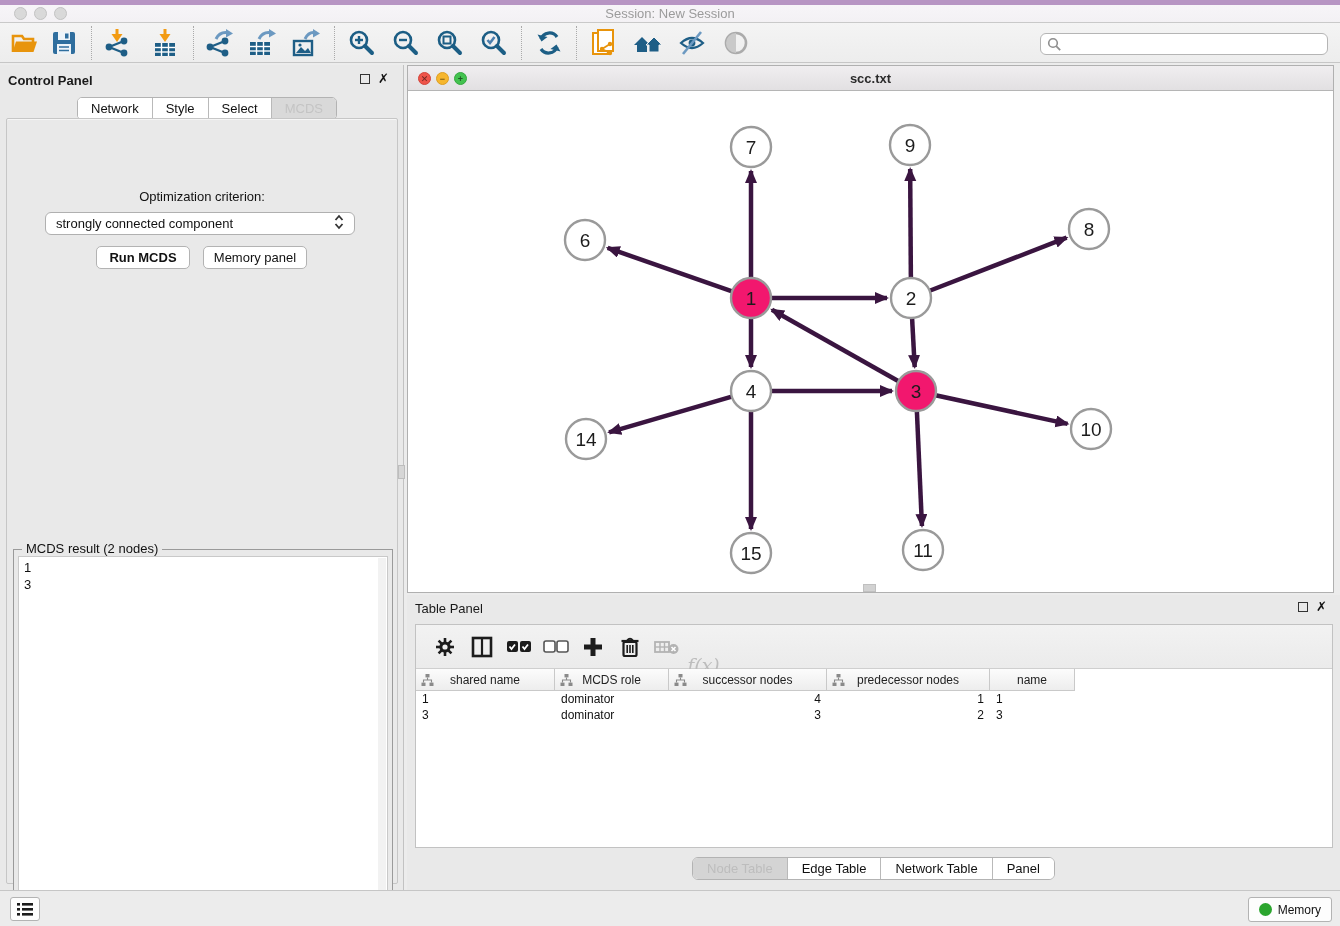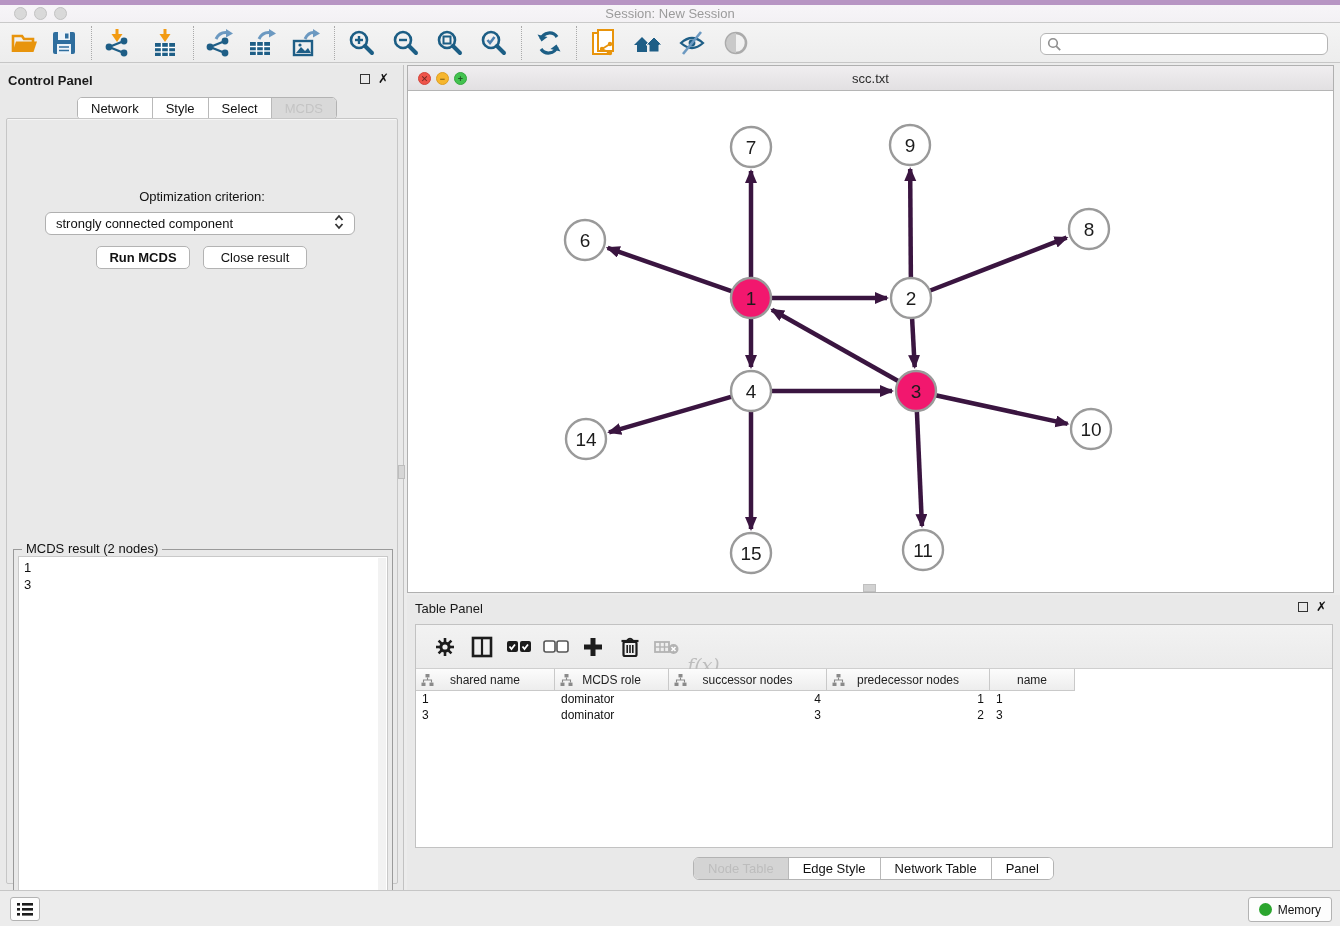--- a/index.html
+++ b/index.html
@@ -47,21 +47,21 @@
 
   
   #v-divider-handle { position:absolute; left:398px; top:465px; width:7px; height:14px; background:#d6d6d6; border:1px solid #bdbdbd; }
 
   
   #net-window { position:absolute; left:407px; top:65px; width:927px; height:528px; background:#fff; border:1px solid #b0b0b0; }
   #net-titlebar { position:absolute; left:0; top:0; width:100%; height:25px;
     background:linear-gradient(#f0eef0,#e2e0e2); border-bottom:1px solid #b5b5b5; }
   .nt-light { position:absolute; top:6px; width:13px; height:13px; border-radius:50%; font-size:9px; font-weight:bold;
     display:flex; align-items:center; justify-content:center; color:rgba(0,0,0,.55); }
-  #net-title { position:absolute; top:5px; left:0; width:100%; text-align:center; font-size:13px; color:#2b2b2b; }
+  #net-title { position:absolute; top:5px; left:0; width:100%; text-align:center; font-size:13px; color:#2b2b2b;font-weight:bold; }
   #net-canvas { position:absolute; left:0; top:25px; width:925px; height:501px; background:#fff; }
   #net-grabber { position:absolute; left:455px; bottom:0px; width:13px; height:8px; background:#d2d2d2; border:1px solid #c0c0c0; }
 
   
   #table-panel { position:absolute; left:407px; top:595px; width:933px; height:295px; background:#e9e9e9; }
   #tp-title { position:absolute; left:8px; top:6px; font-size:13px; color:#1a1a1a; }
   #tp-frame { position:absolute; left:8px; top:29px; width:918px; height:224px; border:1px solid #c2c2c2; background:#fff; }
   #tp-toolbar { position:absolute; left:0; top:0; width:100%; height:44px; background:linear-gradient(#f2f2f2,#ebebeb); border-bottom:1px solid #cfcfcf; display:flex; align-items:center; padding-left:10px; }
   .tp-btn { width:37px; height:34px; display:flex; align-items:center; justify-content:center; }
   .fx { font-family:"DejaVu Serif","Liberation Serif",serif; font-style:italic; font-size:19px; color:#bdbdbd;margin-top:36px; }
@@ -263,21 +263,21 @@
     <div id="opt-select">
       <span>strongly connected component</span>
       <span class="stepper">
         <svg width="10" height="16" viewBox="0 0 10 16">
             <path d="M1.5 6 L5 2 L8.5 6" fill="none" stroke="#333" stroke-width="1.8"></path>
             <path d="M1.5 10 L5 14 L8.5 10" fill="none" stroke="#333" stroke-width="1.8"></path>
           </svg>
       </span>
     </div>
     <button class="mac-btn" style="left:89px; top:127px; width:94px;font-weight:bold;">Run MCDS</button>
-    <button class="mac-btn" style="left:196px; top:127px; width:104px;">Close result</button>
+    <button class="mac-btn" style="left:196px; top:127px; width:104px;">Memory panel</button>
     <div id="mcds-result">
       <div id="mcds-legend">MCDS result (2 nodes)</div>
       <div id="mcds-text">
         <pre id="mcds-lines">1
 3</pre>
         <div id="mcds-scroll"></div>
       </div>
     </div>
   </div>
 </div>
@@ -475,21 +475,21 @@
             <div class="td-cell" style="width: 163px; text-align: right;">2</div>
             <div class="td-cell" style="width: 85px; text-align: left;">3</div>
           </div>
         </div>
     </div>
   </div>
 
   <div id="tp-tabs">
     <div id="tp-tabs-inner">
         <div class="tp-tab active">Node Table</div>
-        <div class="tp-tab">Edge Style</div>
+        <div class="tp-tab">Edge Table</div>
         <div class="tp-tab">Network Table</div>
         <div class="tp-tab">Panel</div>
       </div>
   </div>
 </div>
 
 <div id="statusbar">
   <div id="status-list-btn">
     <svg width="18" height="16" viewBox="0 0 18 16">
         <g fill="#1c1c1c">

